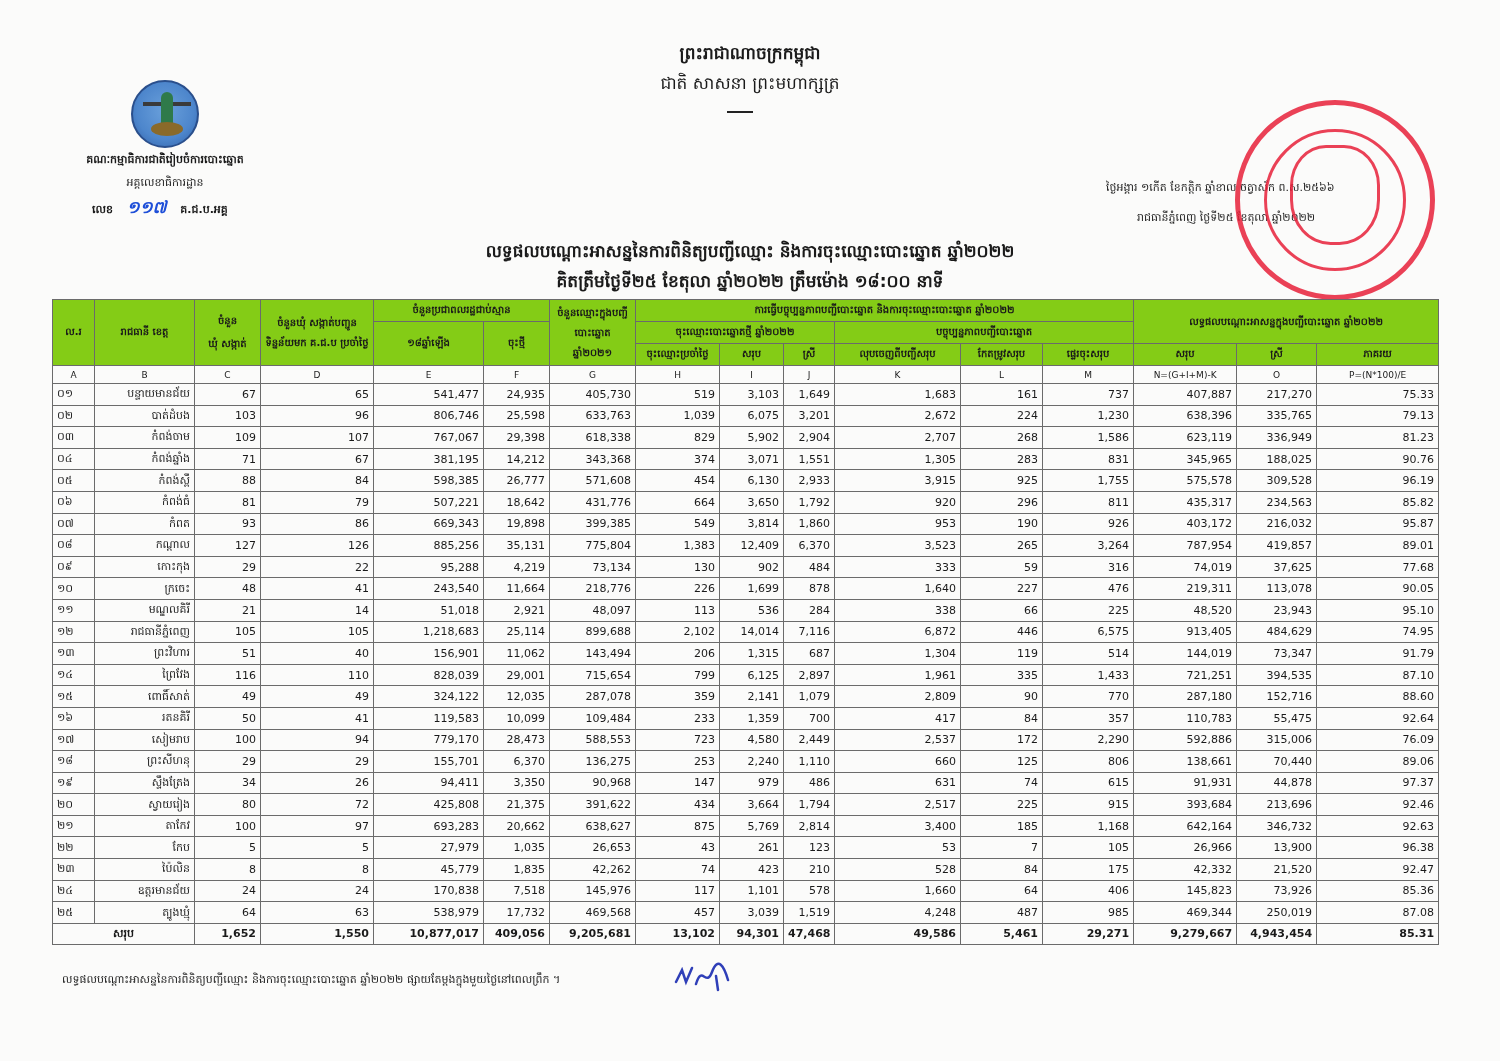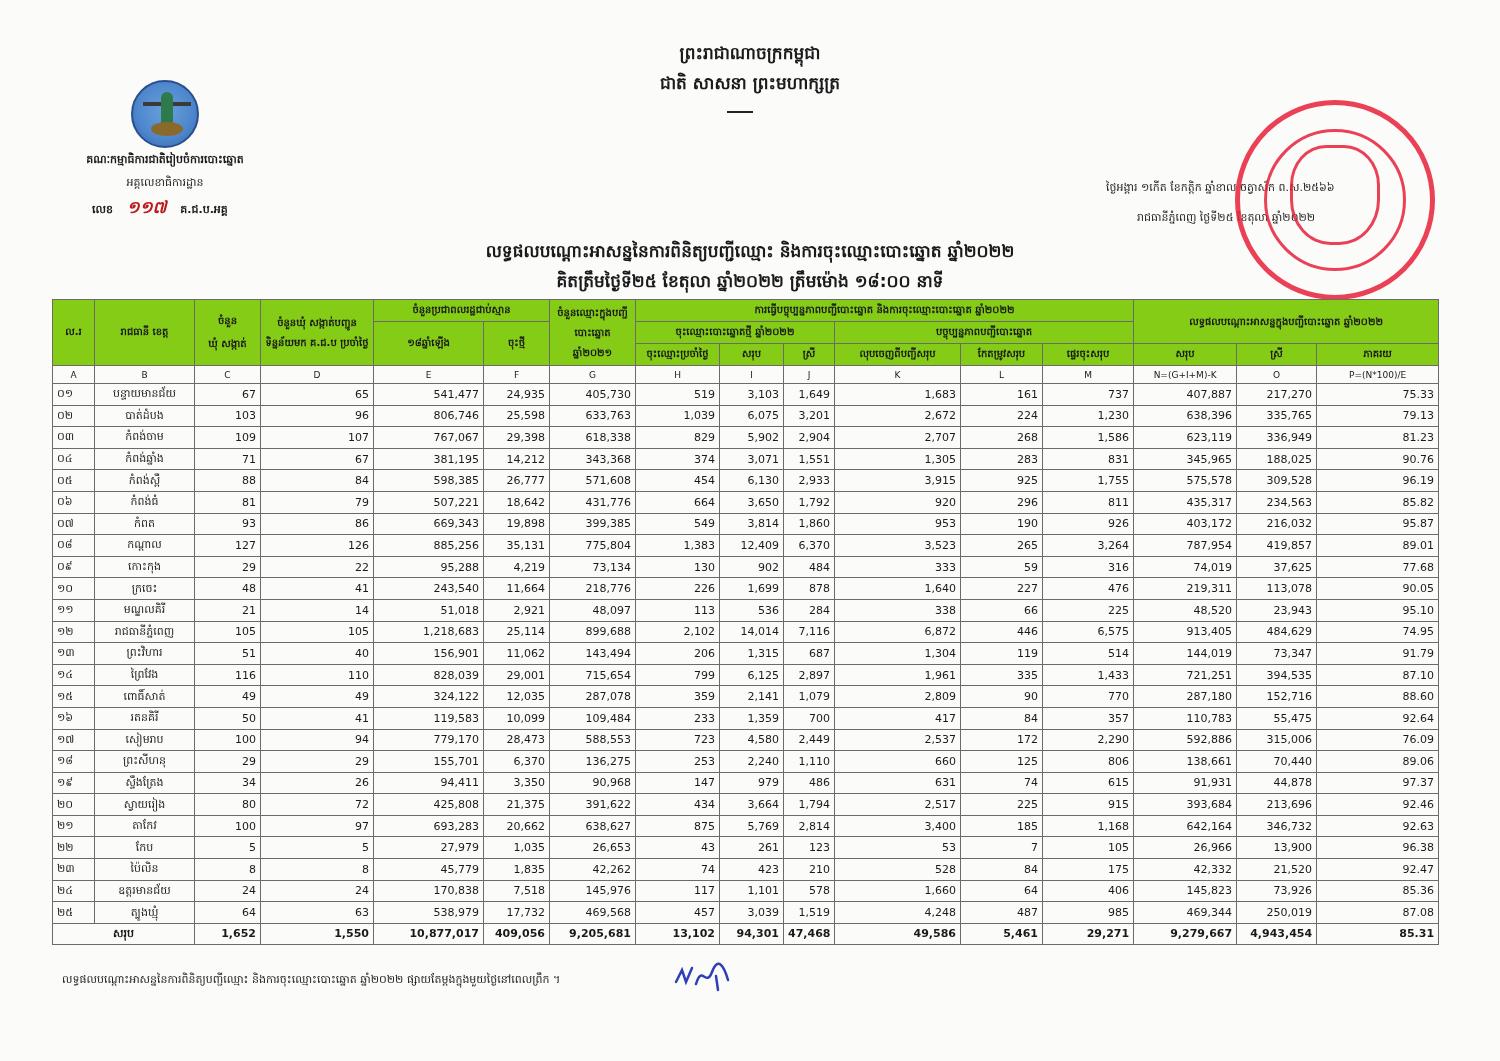--- a/index.html
+++ b/index.html
@@ -3,34 +3,34 @@
 <meta charset="utf-8">
 <style>
   html, body { margin: 0; padding: 0; }
   body {
     width: 1500px; height: 1061px; background: #fbfbfa; position: relative; overflow: hidden;
     font-family: "DejaVu Sans", sans-serif; color: #1a1a1a;
   }
   .abs { position: absolute; }
   .center { text-align: center; }
   .kingdom { left: 0; width: 1500px; top: 42px; font-size: 17px; font-weight: bold; }
-  .motto { left: 0; width: 1500px; top: 72px; font-size: 17px; font-weight: bold; }
+  .motto { left: 0; width: 1500px; top: 72px; font-size: 17px; font-weight: normal; }
   .motto-rule { left: 727px; top: 111px; width: 26px; height: 2px; background: #222; }
 
   .logo { left: 131px; top: 80px; width: 68px; height: 68px; border-radius: 50%;
     background: radial-gradient(circle at 50% 45%, #6aa0db 0%, #4d86cc 60%, #2f5fa6 100%);
     border: 2px solid #2a4f8c; box-sizing: border-box; overflow: hidden; }
   .logo .base { position:absolute; left: 18px; top: 40px; width: 32px; height: 14px; border-radius: 50%; background:#8a6a2a; }
   .logo .fig { position:absolute; left: 28px; top: 10px; width: 12px; height: 34px; background:#2f7a4a; border-radius: 6px 6px 2px 2px; }
   .logo .arm { position:absolute; left: 10px; top: 20px; width: 48px; height: 4px; background:#3a3a3a; }
 
   .org1 { left: 60px; width: 210px; top: 152px; font-size: 11px; font-weight: bold; }
   .org2 { left: 60px; width: 210px; top: 175px; font-size: 11px; font-weight: normal; }
   .refline { left: 92px; top: 196px; font-size: 11px; font-weight: bold; }
-  .refline .num { color: #b91c1c; font-size: 17px; font-style: italic; margin: 0 10px; }
+  .refline .num { color: #1d4ed8; font-size: 17px; font-style: italic; margin: 0 10px; }
 
   .date1 { left: 1106px; top: 180px; font-size: 11px; }
   .date2 { left: 1137px; top: 210px; font-size: 11px; }
 
   .seal { left: 1235px; top: 100px; width: 200px; height: 200px; border-radius: 50%;
     border: 5px solid #e8213a; box-sizing: border-box; opacity: 0.85; }
   .seal .inner { position:absolute; left: 24px; top: 24px; width: 142px; height: 142px; border-radius: 50%;
     border: 3px solid #e8213a; box-sizing: border-box; }
   .seal .core { position:absolute; left: 50px; top: 40px; width: 90px; height: 100px;
     border-radius: 40% 40% 45% 45%; border: 3px solid #e8213a; box-sizing: border-box; }
@@ -41,21 +41,21 @@
   table.results {
     position: absolute; left: 52px; top: 299px; width: 1386px;
     border-collapse: collapse; table-layout: fixed;
     font-family: "DejaVu Sans", sans-serif; font-size: 11px;
   }
   table.results th, table.results td { border: 1px solid #6b6b6b; padding: 0 4px; overflow: hidden; white-space: nowrap; }
   table.results th { font-weight: bold; font-size: 10px; text-align: center; height: 21px; background: #84cc16; }
   table.results tr.letters td { text-align: center; font-size: 9px; height: 17px; }
   table.results tbody td { height: 20.6px; text-align: right; }
   table.results tbody td.no { text-align: left; }
-  table.results tbody td.prov { text-align: center; }
+  table.results tbody td.prov { text-align: right; }
   table.results tr.total td { font-weight: bold; height: 20px; }
   table.results tr.total td.label { text-align: center; }
 
   .footnote { left: 62px; top: 972px; font-size: 11px; }
   .signature { left: 672px; top: 962px; width: 60px; height: 30px; }
 </style>
 </head>
 <body>
 
 <div class="abs center kingdom">ព្រះរាជាណាចក្រកម្ពុជា</div>

